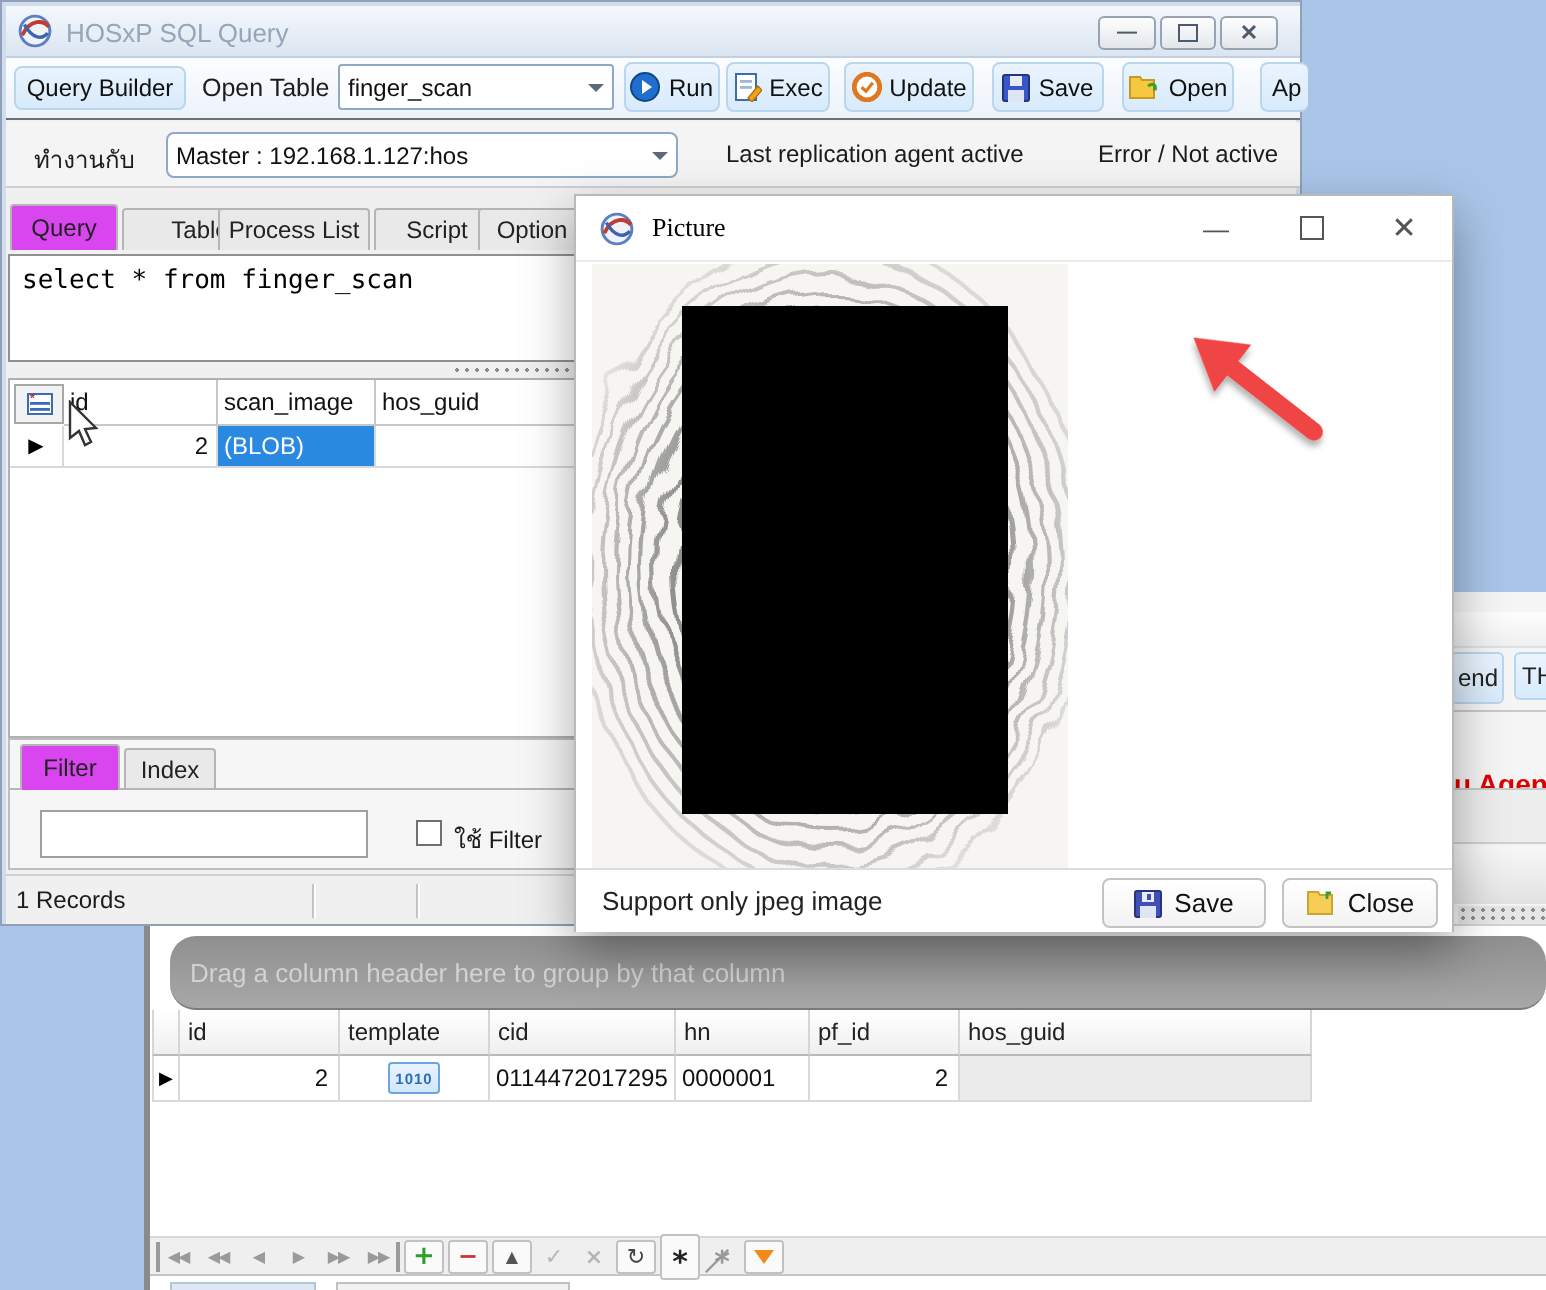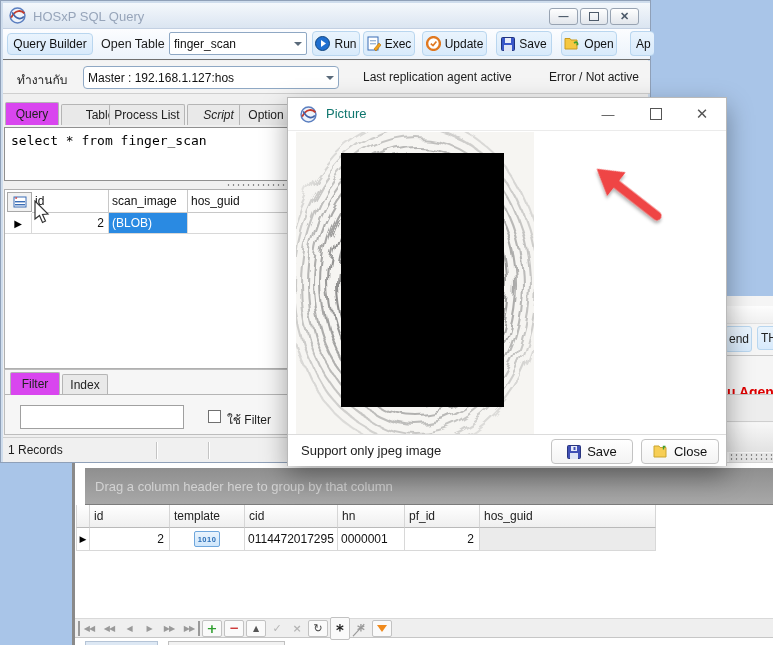--- a/index.html
+++ b/index.html
@@ -41,21 +41,21 @@
   .hcell{background:#fff;border-right:1px solid #c8c8c8;border-bottom:1px solid #c8c8c8;
     font-size:12px;color:#111;display:flex;align-items:center;padding-left:3px;}
   .dcell{border-right:1px solid #d8d8d8;border-bottom:1px solid #d8d8d8;
     font-size:12px;color:#111;display:flex;align-items:center;}
   .filterpanel{left:3px;top:368px;width:645px;height:66px;background:#f6f6f6;
     border:1px solid #bdbdbd;}
   .statusbar{left:2px;top:436px;width:647px;height:25px;background:#f0f0f0;
     border-top:1px solid #d0d0d0;}
   .sdiv{width:1px;height:17px;background:#c4c4c4;box-shadow:1px 0 0 #fff;}
   
-  .grouppanel{background:linear-gradient(#8f8f8f,#a8a8a8);border-bottom:1px solid #7c7c7c;}
+  .grouppanel{background:linear-gradient(#8f8f8f,#a8a8a8);border-bottom:1px solid #7c7c7c;border-radius:13px;}
   .bhead{background:linear-gradient(#ffffff,#efefef);border-right:1px solid #d6d6d6;
     border-bottom:1px solid #b9b9b9;font-size:12px;color:#222;display:flex;
     align-items:center;padding-left:4px;}
   .navbar{background:#efefef;border-top:1px solid #d9d9d9;border-bottom:1px solid #c6c6c6;
     display:flex;align-items:center;gap:2px;padding-left:3px;}
   .nbtn{width:18px;height:15px;display:flex;align-items:center;justify-content:center;
     font-size:8px;color:#9a9a9a;font-family:"DejaVu Sans",sans-serif;letter-spacing:-1px;}
   .nbtn.box{border:1px solid #c2c2c2;background:#fafafa;border-radius:2px;}
   
   .dialog{left:287px;top:97px;width:440px;height:369px;background:#fff;
@@ -247,21 +247,21 @@
 
     <div class="a tab active" style="left:4px;top:10px;width:54px;height:23px;top:101px;">
         <span>Query</span>
       </div>
     <div class="a tab" style="left:60px;top:103px;width:60px;height:21px;padding-left:18px;">
         <span>Table</span>
       </div>
     <div class="a tab" style="left:108px;top:103px;width:76px;height:21px;">
         <span>Process List</span>
       </div>
-    <div class="a tab" style="left:186px;top:103px;width:63px;height:21px;font-style:italic;">
+    <div class="a tab" style="left:186px;top:103px;width:63px;height:21px;">
         <span>Script</span>
       </div>
     <div class="a tab" style="left:238px;top:103px;width:54px;height:21px;">
         <span>Option</span>
       </div>
 
     <div class="a sqlbox"><span>select * from finger_scan</span></div>
 
     <div class="a" style="left:3px;top:180px;width:645px;height:8px;background:#f0f0f0;">
       <div class="a dots" style="left:222px;top:2px;width:72px;height:5px;"></div>
@@ -320,21 +320,21 @@
     </div>
   </div>
 
   <div class="a dialog">
     <div class="a dlg-titlebar">
       <svg class="a" style="left:12px;top:8px;" width="17" height="17" viewBox="0 0 16 16">
         <circle cx="8" cy="8" r="7" fill="#eef3fa" stroke="#5b7fc0" stroke-width="1.4"></circle>
         <path d="M2 10 C6 2 12 3 14.5 6" stroke="#c23b2e" stroke-width="1.8" fill="none"></path>
         <path d="M3 5 C7 12 11.5 12 14 9" stroke="#3f63a8" stroke-width="1.6" fill="none"></path>
       </svg>
-      <div class="a" style="left:38px;top:8px;font-size:13px;color:#0f766e;">Picture</div>
+      <div class="a" style="left:38px;top:8px;font-size:13px;color:#000000;font-family:Liberation Serif, serif;">Picture</div>
       <div class="a dlg-btn" style="left:305px;top:4px;">—</div>
       <div class="a dlg-btn" style="left:353px;top:4px;">
         <span style="display:block;width:10px;height:10px;border:1px solid #555;"></span>
       </div>
       <div class="a dlg-btn" style="left:399px;top:4px;font-size:15px;">✕</div>
     </div>
 
     <div class="a" style="left:8px;top:34px;width:238px;height:302px;overflow:hidden;background:#f6f5f2;">
       <svg width="238" height="302" viewBox="0 0 238 302">
         <defs>

